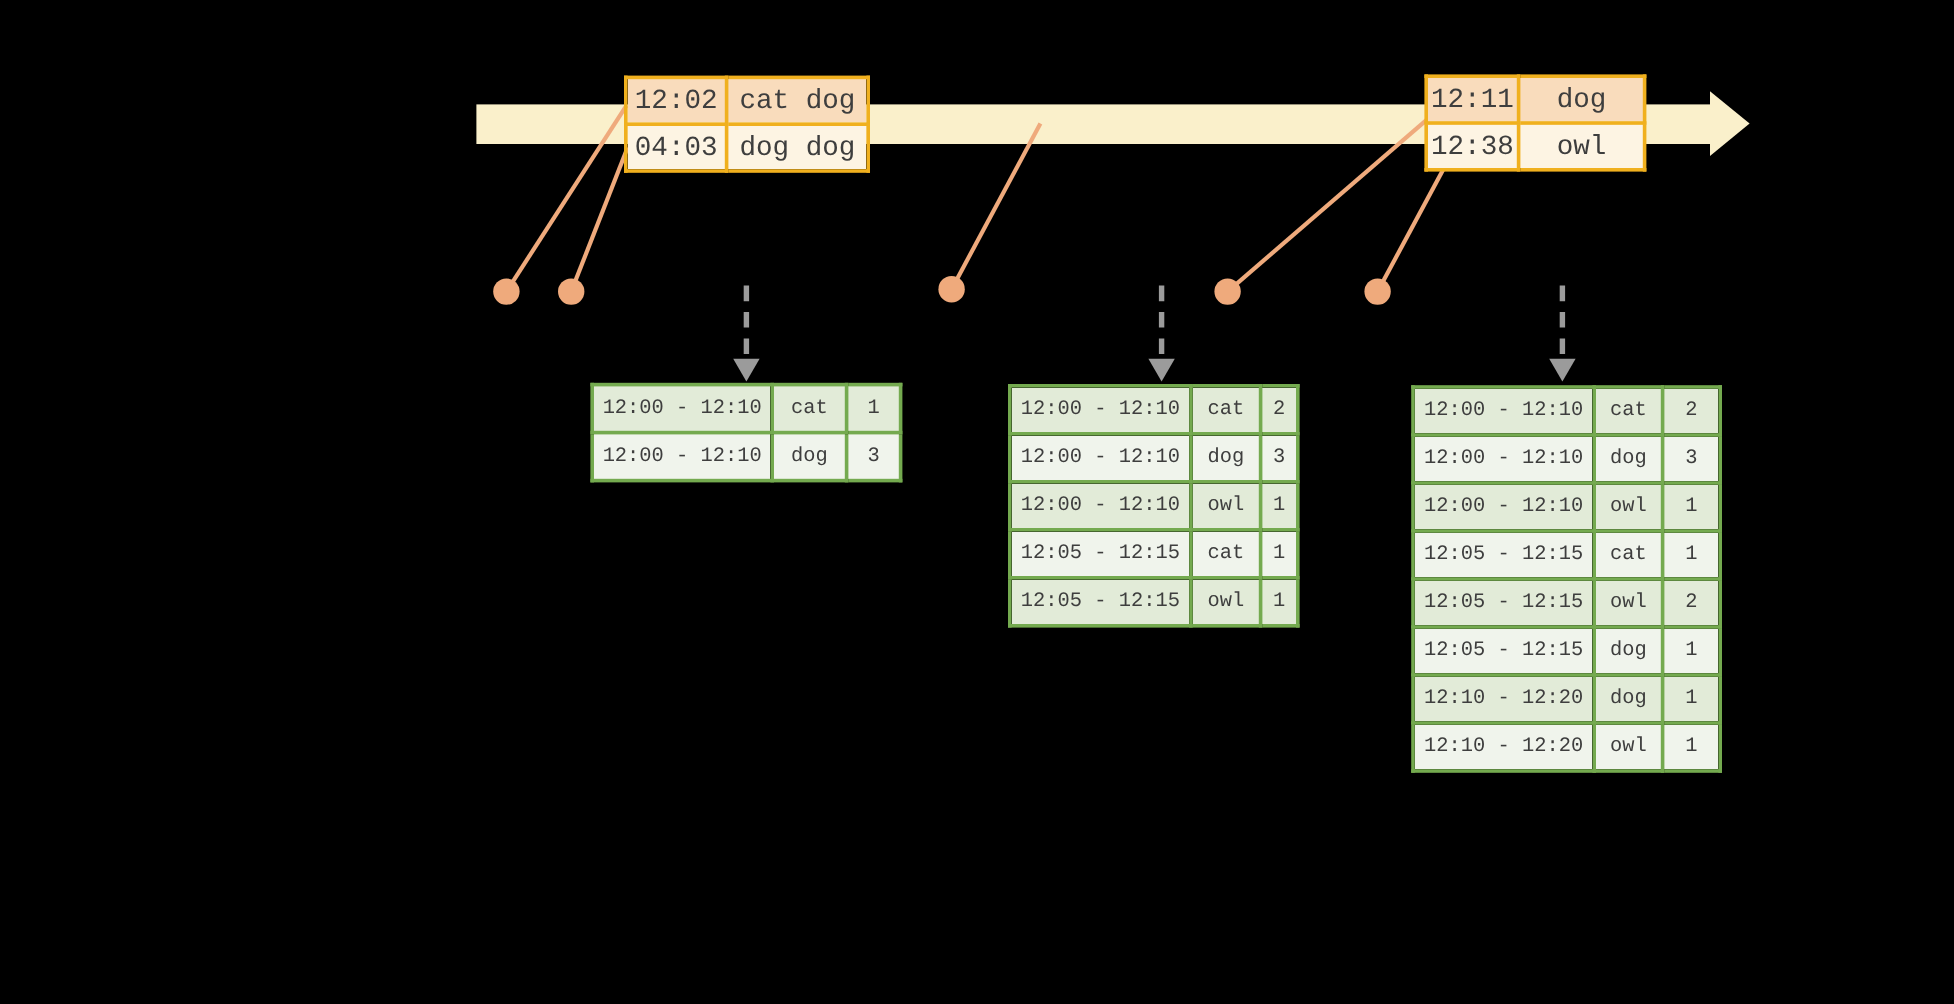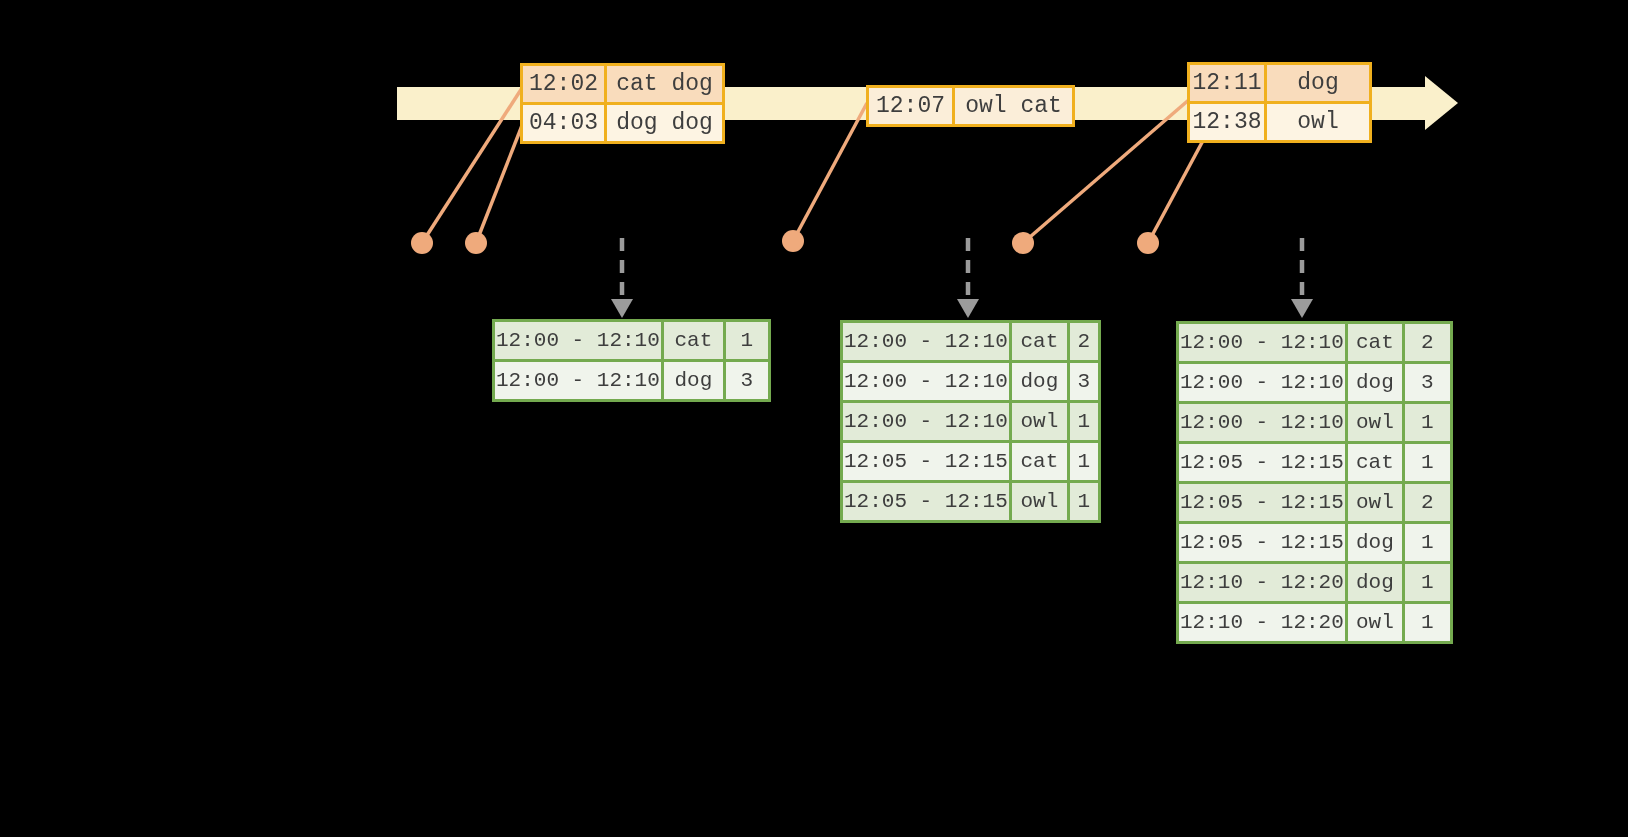--- a/index.html
+++ b/index.html
@@ -18,21 +18,21 @@
   }
   html,body{margin:0;padding:0;background:var(--background);}
   .canvas{
     position:relative;width:1628px;height:762px;background:var(--background);
     overflow:hidden;font-family:Liberation Mono, monospace;color:var(--text);
   }
   .layer{position:absolute;left:0;top:0;}
   table{border-collapse:collapse;position:absolute;table-layout:fixed;}
   td{text-align:center;vertical-align:middle;overflow:hidden;white-space:nowrap;}
   .etable td{border:3px solid var(--event-border);height:34px;font-size:23px;}
-  .gtable td{border:3px solid var(--result-border);height:35px;font-size:21px;}
+  .gtable td{border:3px solid var(--result-border);height:35px;font-size:17px;}
   #et1 .c-time{width:79px}  #et1 .c-words{width:113px}
   #et2 .c-time{width:81px}  #et2 .c-words{width:115px}
   #et3 .c-time{width:72px}  #et3 .c-words{width:100px}
   #gt1 .c-win{width:145px} #gt1 .c-word{width:57px} #gt1 .c-cnt{width:40px}
   #gt2 .c-win{width:146px} #gt2 .c-word{width:53px} #gt2 .c-cnt{width:26px}
   #gt3 .c-win{width:146px} #gt3 .c-word{width:52px} #gt3 .c-cnt{width:43px}
   .bg-ed{background:var(--event-row-dark)}
   .bg-el{background:var(--event-row-light)}
   .bg-em{background:var(--event-row-mid)}
   .bg-gd{background:var(--result-row-dark)}
@@ -85,28 +85,20 @@
       <td class="c-time bg-ed">12:02</td>
       <td class="c-words bg-ed">cat dog</td>
     </tr>
     <tr>
       <td class="c-time bg-el">04:03</td>
       <td class="c-words bg-el">dog dog</td>
     </tr>
   </tbody>
     </table>
 
-  <table id="et2" class="etable" style="left:866px;top:85px">
-    <tbody>
-        <tr>
-      <td class="c-time bg-em">12:07</td>
-      <td class="c-words bg-em">owl cat</td>
-    </tr>
-  </tbody>
-    </table>
 
   <table id="et3" class="etable" style="left:1187px;top:62px">
     <tbody>
         <tr>
       <td class="c-time bg-ed">12:11</td>
       <td class="c-words bg-ed">dog</td>
     </tr>
     <tr>
       <td class="c-time bg-el">12:38</td>
       <td class="c-words bg-el">owl</td>

